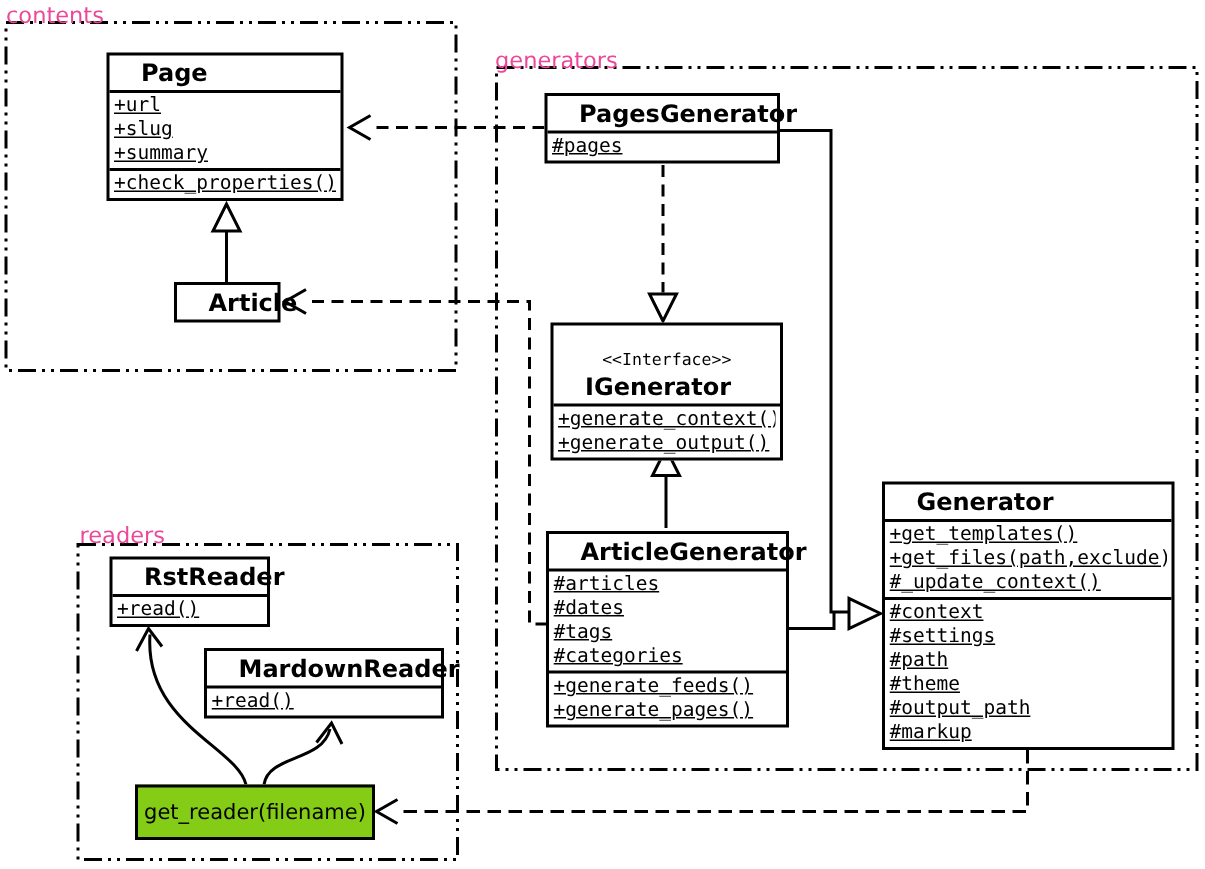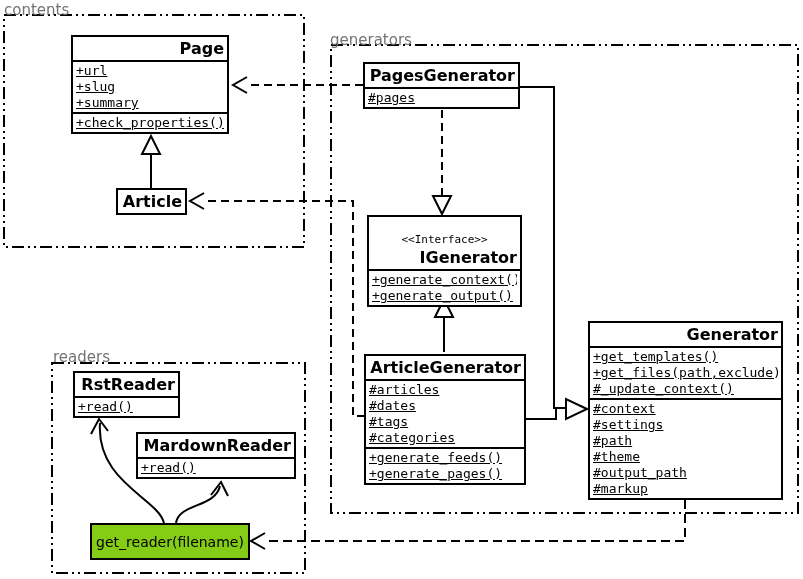--- a/index.html
+++ b/index.html
@@ -3,29 +3,29 @@
 <meta charset="utf-8">
 <style>
   html,body { margin:0; padding:0; background:#fff; }
   .canvas {
     position:relative; width:803px; height:579px; background:#ffffff;
     font-family:"DejaVu Sans", sans-serif; color:#000; overflow:hidden;
   }
   svg.layer { position:absolute; left:0; top:0; z-index:1; }
   .pkg-label {
     position:absolute; z-index:3; font:15px "DejaVu Sans", sans-serif;
-    color:#737373; letter-spacing:0; pointer-events:none;
+    color:#ec4899; letter-spacing:0; pointer-events:none;
   }
   .uml-class {
     position:absolute; z-index:2; background:#fff;
     border:2px solid #000; box-sizing:border-box;
   }
   .uml-name {
-    font:bold 16px "DejaVu Sans", sans-serif; text-align:right;
-    line-height:19px; padding:2px 3px; white-space:nowrap;
+    font:bold 16px "DejaVu Sans", sans-serif; text-align:left;
+    line-height:19px; padding:2px 21px; white-space:nowrap;
   }
   .uml-stereo {
     font:11px "DejaVu Sans Mono", monospace; text-align:center;
     line-height:13px; padding-top:16px; white-space:nowrap;
   }
   .uml-sec { border-top:2px solid #000; padding:1px 3px; }
   .uml-sec div {
     font:13px "DejaVu Sans Mono", monospace; line-height:16px;
     white-space:pre; overflow:hidden;text-decoration:underline;
   }

